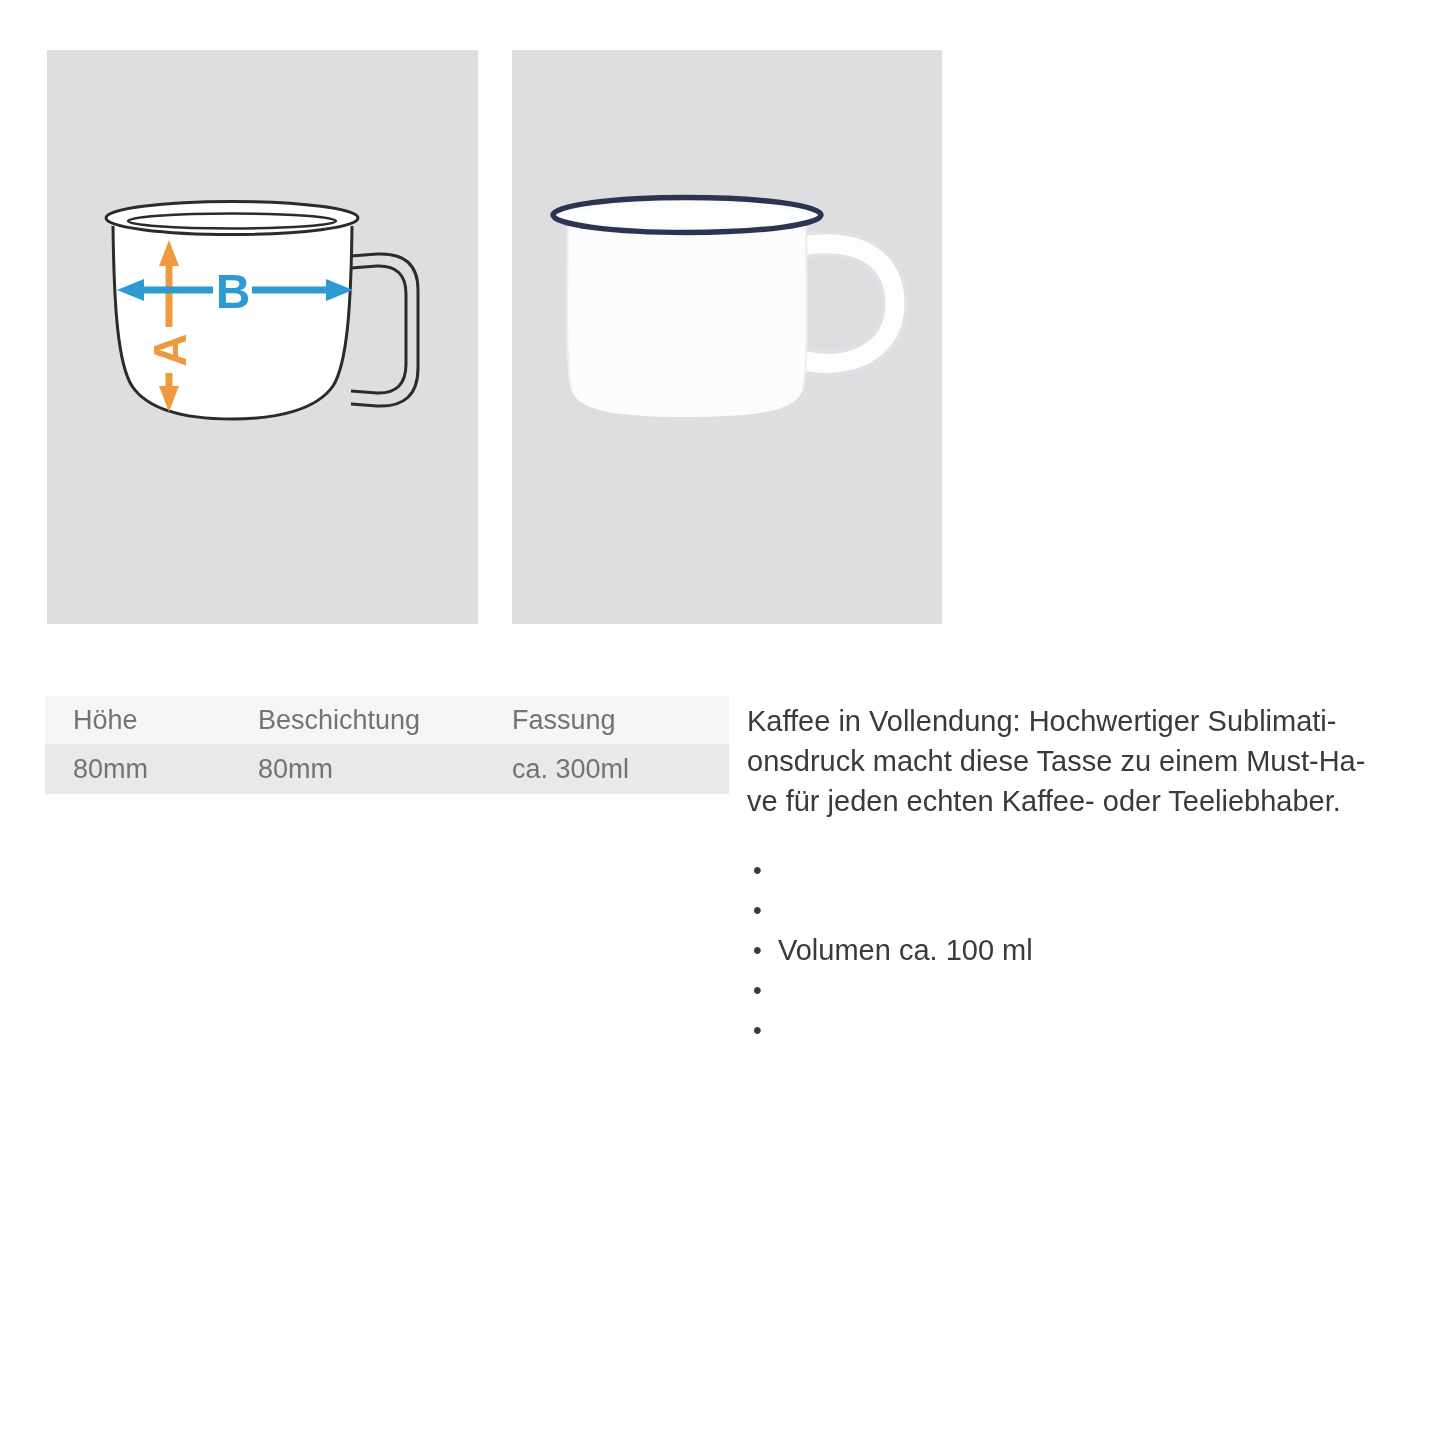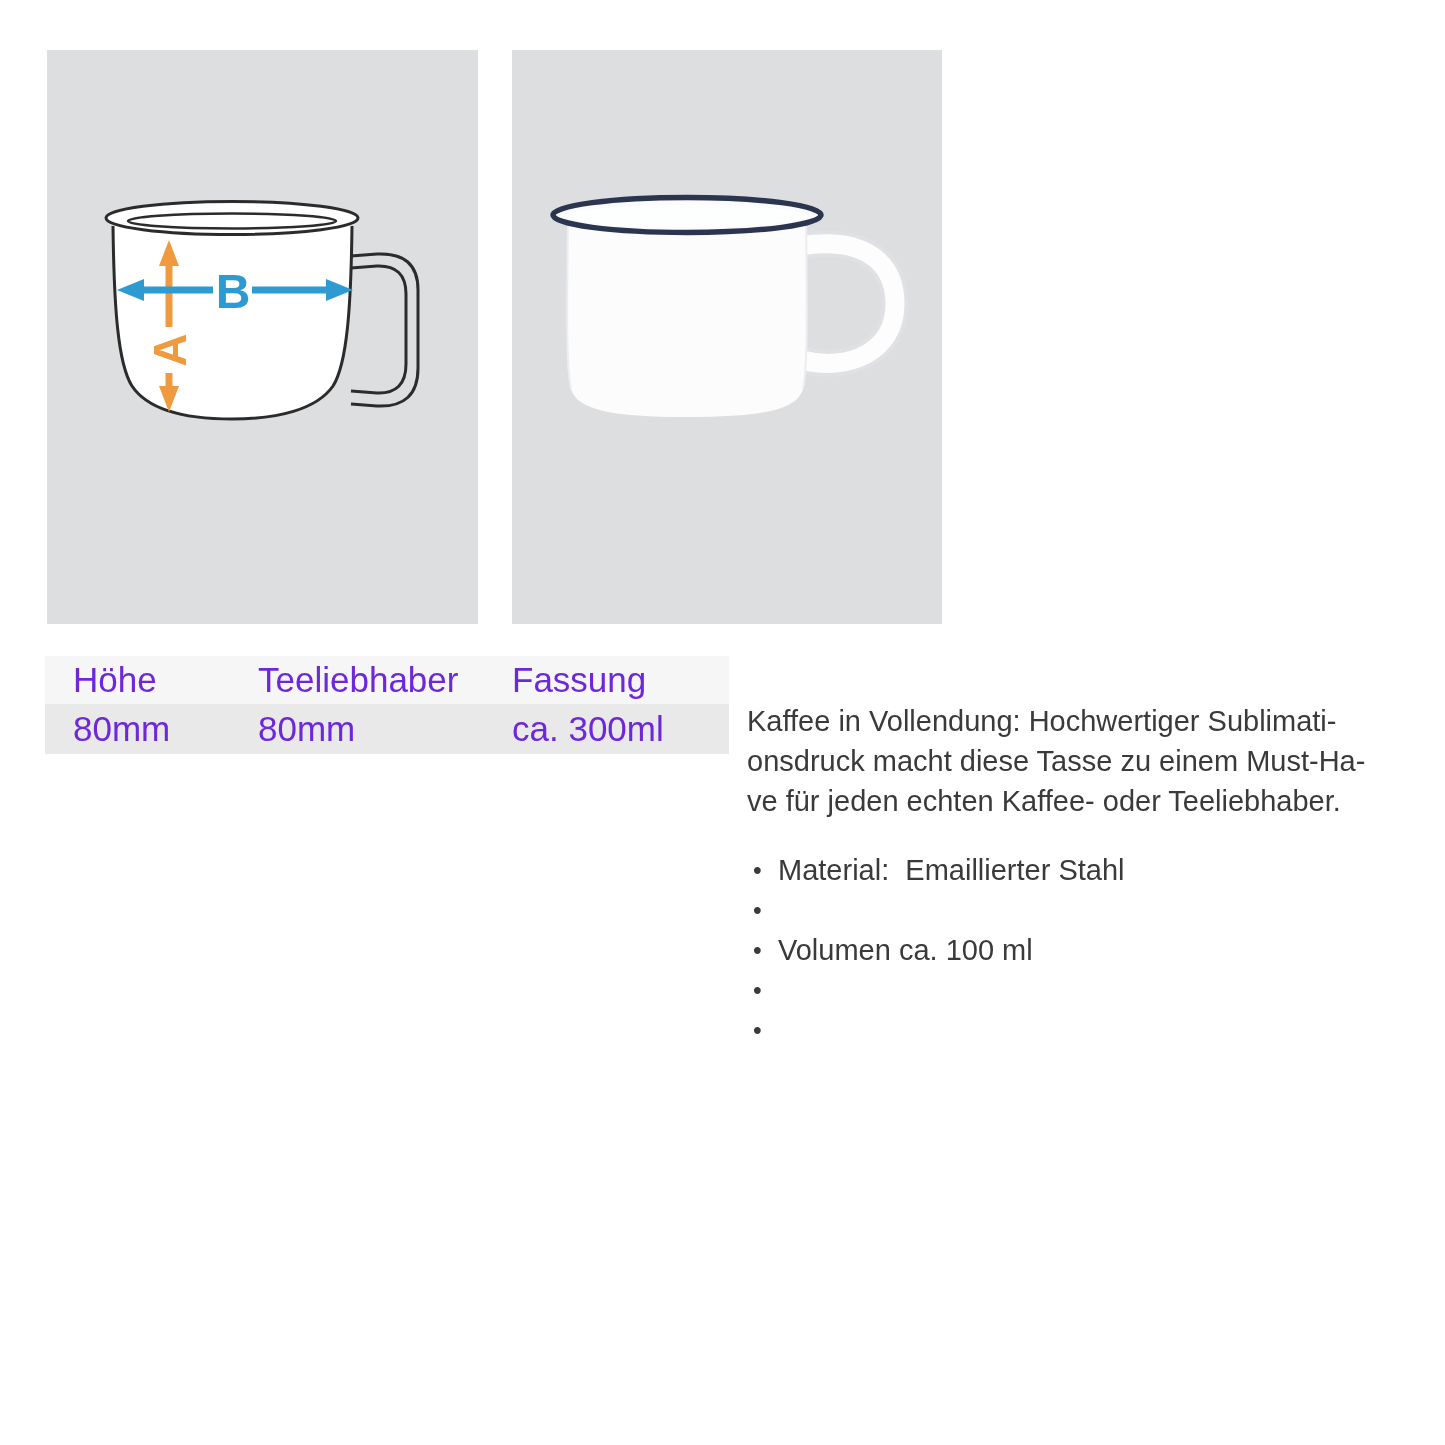--- a/index.html
+++ b/index.html
@@ -15,23 +15,23 @@
     position: absolute;
     background: #dcdee0;
   }
   .panel-left  { left: 47px;  top: 50px; width: 431px; height: 574px; }
   .panel-right { left: 512px; top: 50px; width: 430px; height: 574px; }
   .panel svg { display: block; width: 100%; height: 100%; }
 
   
   .size-table {
     position: absolute;
-    left: 45px; top: 656px; width: 684px;
-    font-size: 35px;
-    color: #6d28d9;
+    left: 45px; top: 696px; width: 684px;
+    font-size: 27px;
+    color: #737373;
   }
   .trow { display: flex; align-items: center; }
   .trow-head { background: #f6f6f6; height: 48px; }
   .trow-vals { background: #e9e9e9; height: 50px; }
   .tcell { box-sizing: border-box; padding-left: 28px; white-space: nowrap; }
   .tcell-1 { width: 185px; }
   .tcell-2 { width: 254px; }
   .tcell-3 { width: 245px; }
 
   
@@ -112,38 +112,37 @@
 
         <ellipse cx="175" cy="165" rx="134" ry="17.5" fill="#fafbfc" stroke-width="5.5" stroke="#2b3550"></ellipse>
         <ellipse cx="175" cy="166" rx="121" ry="11" fill="#fdfefe"></ellipse>
       </g>
     </svg>
   </div>
 
   <div class="size-table">
     <div class="trow trow-head">
       <div class="tcell tcell-1">Höhe</div>
-      <div class="tcell tcell-2">Teeliebhaber</div>
+      <div class="tcell tcell-2">Beschichtung</div>
       <div class="tcell tcell-3">Fassung</div>
     </div>
     <div class="trow trow-vals">
       <div class="tcell tcell-1">80mm</div>
       <div class="tcell tcell-2">80mm</div>
       <div class="tcell tcell-3">ca. 300ml</div>
     </div>
   </div>
 
   <div class="description">
     <p class="intro">Kaffee in Vollendung: Hochwertiger Sublimati-
 onsdruck macht diese Tasse zu einem Must-Ha-
 ve für jeden echten Kaffee- oder Teeliebhaber.</p>
     <ul class="features">
       <li class="feature-item">
         <span class="dot">•</span>
-        <span class="feature-text">Material:  Emaillierter Stahl</span>
       </li>
       <li class="feature-item">
         <span class="dot">•</span>
       </li>
       <li class="feature-item">
         <span class="dot">•</span>
         <span class="feature-text">Volumen ca. 100 ml</span>
       </li>
       <li class="feature-item">
         <span class="dot">•</span>

